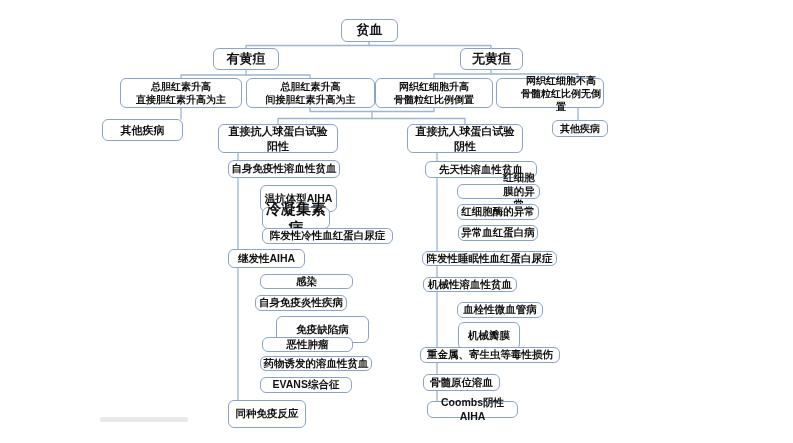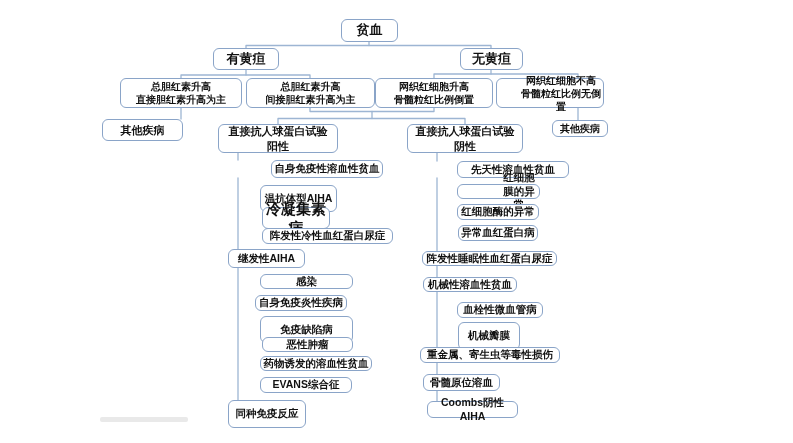--- a/index.html
+++ b/index.html
@@ -106,57 +106,57 @@
         <span>直接抗人球蛋白试验
 阳性</span>
       </div>
       <div class="node" style="left: 407px; top: 124px; width: 116px; height: 29px; font-size: 11px;">
         <span>直接抗人球蛋白试验
 阴性</span>
       </div>
       <div class="node" style="left: 552px; top: 120px; width: 56px; height: 17px; font-size: 10px;">
         <span>其他疾病</span>
       </div>
-      <div class="node" style="left: 228px; top: 160px; width: 112px; height: 18px; font-size: 10.5px; margin-left: 43px;">
+      <div class="node" style="left: 228px; top: 160px; width: 112px; height: 18px; font-size: 10.5px;">
         <span>自身免疫性溶血性贫血</span>
       </div>
       <div class="node" style="left: 260px; top: 185px; width: 77px; height: 27px; font-size: 10.5px;">
         <span>温抗体型AIHA</span>
       </div>
       <div class="node" style="left: 262px; top: 207px; width: 68px; height: 22px; font-size: 15px;">
         <span>冷凝集素病</span>
       </div>
       <div class="node" style="left: 262px; top: 228px; width: 131px; height: 16px; font-size: 10.5px;">
         <span>阵发性冷性血红蛋白尿症</span>
       </div>
       <div class="node" style="left: 228px; top: 249px; width: 77px; height: 19px; font-size: 10.5px;">
         <span>继发性AIHA</span>
       </div>
       <div class="node" style="left: 260px; top: 274px; width: 93px; height: 15px; font-size: 10.5px; border-radius: 6px;">
         <span>感染</span>
       </div>
       <div class="node" style="left: 255px; top: 295px; width: 92px; height: 16px; font-size: 10.5px; border-radius: 6px;">
         <span>自身免疫炎性疾病</span>
       </div>
-      <div class="node" style="left: 260px; top: 316px; width: 93px; height: 27px; font-size: 10.5px;">
+      <div class="node" style="left: 276px; top: 316px; width: 93px; height: 27px; font-size: 10.5px;">
         <span>免疫缺陷病</span>
       </div>
       <div class="node" style="left: 262px; top: 337px; width: 91px; height: 15px; font-size: 10.5px;">
         <span>恶性肿瘤</span>
       </div>
       <div class="node" style="left: 260px; top: 356px; width: 112px; height: 15px; font-size: 10.5px;">
         <span>药物诱发的溶血性贫血</span>
       </div>
       <div class="node" style="left: 260px; top: 377px; width: 92px; height: 16px; font-size: 10.5px;">
         <span>EVANS综合征</span>
       </div>
       <div class="node" style="left: 228px; top: 400px; width: 78px; height: 28px; font-size: 10.5px;">
         <span>同种免疫反应</span>
       </div>
-      <div class="node" style="left: 425px; top: 161px; width: 112px; height: 17px; font-size: 10.5px; margin-left: 32px;">
+      <div class="node" style="left: 425px; top: 161px; width: 112px; height: 17px; font-size: 10.5px;">
         <span>先天性溶血性贫血</span>
       </div>
       <div class="node" style="left: 457px; top: 184px; width: 83px; height: 15px; font-size: 10.5px; padding-left: 43px;">
         <span>红细胞膜的异常</span>
       </div>
       <div class="node" style="left: 457px; top: 204px; width: 82px; height: 16px; font-size: 10.5px;">
         <span>红细胞酶的异常</span>
       </div>
       <div class="node" style="left: 458px; top: 225px; width: 80px; height: 16px; font-size: 10.5px;">
         <span>异常血红蛋白病</span>

